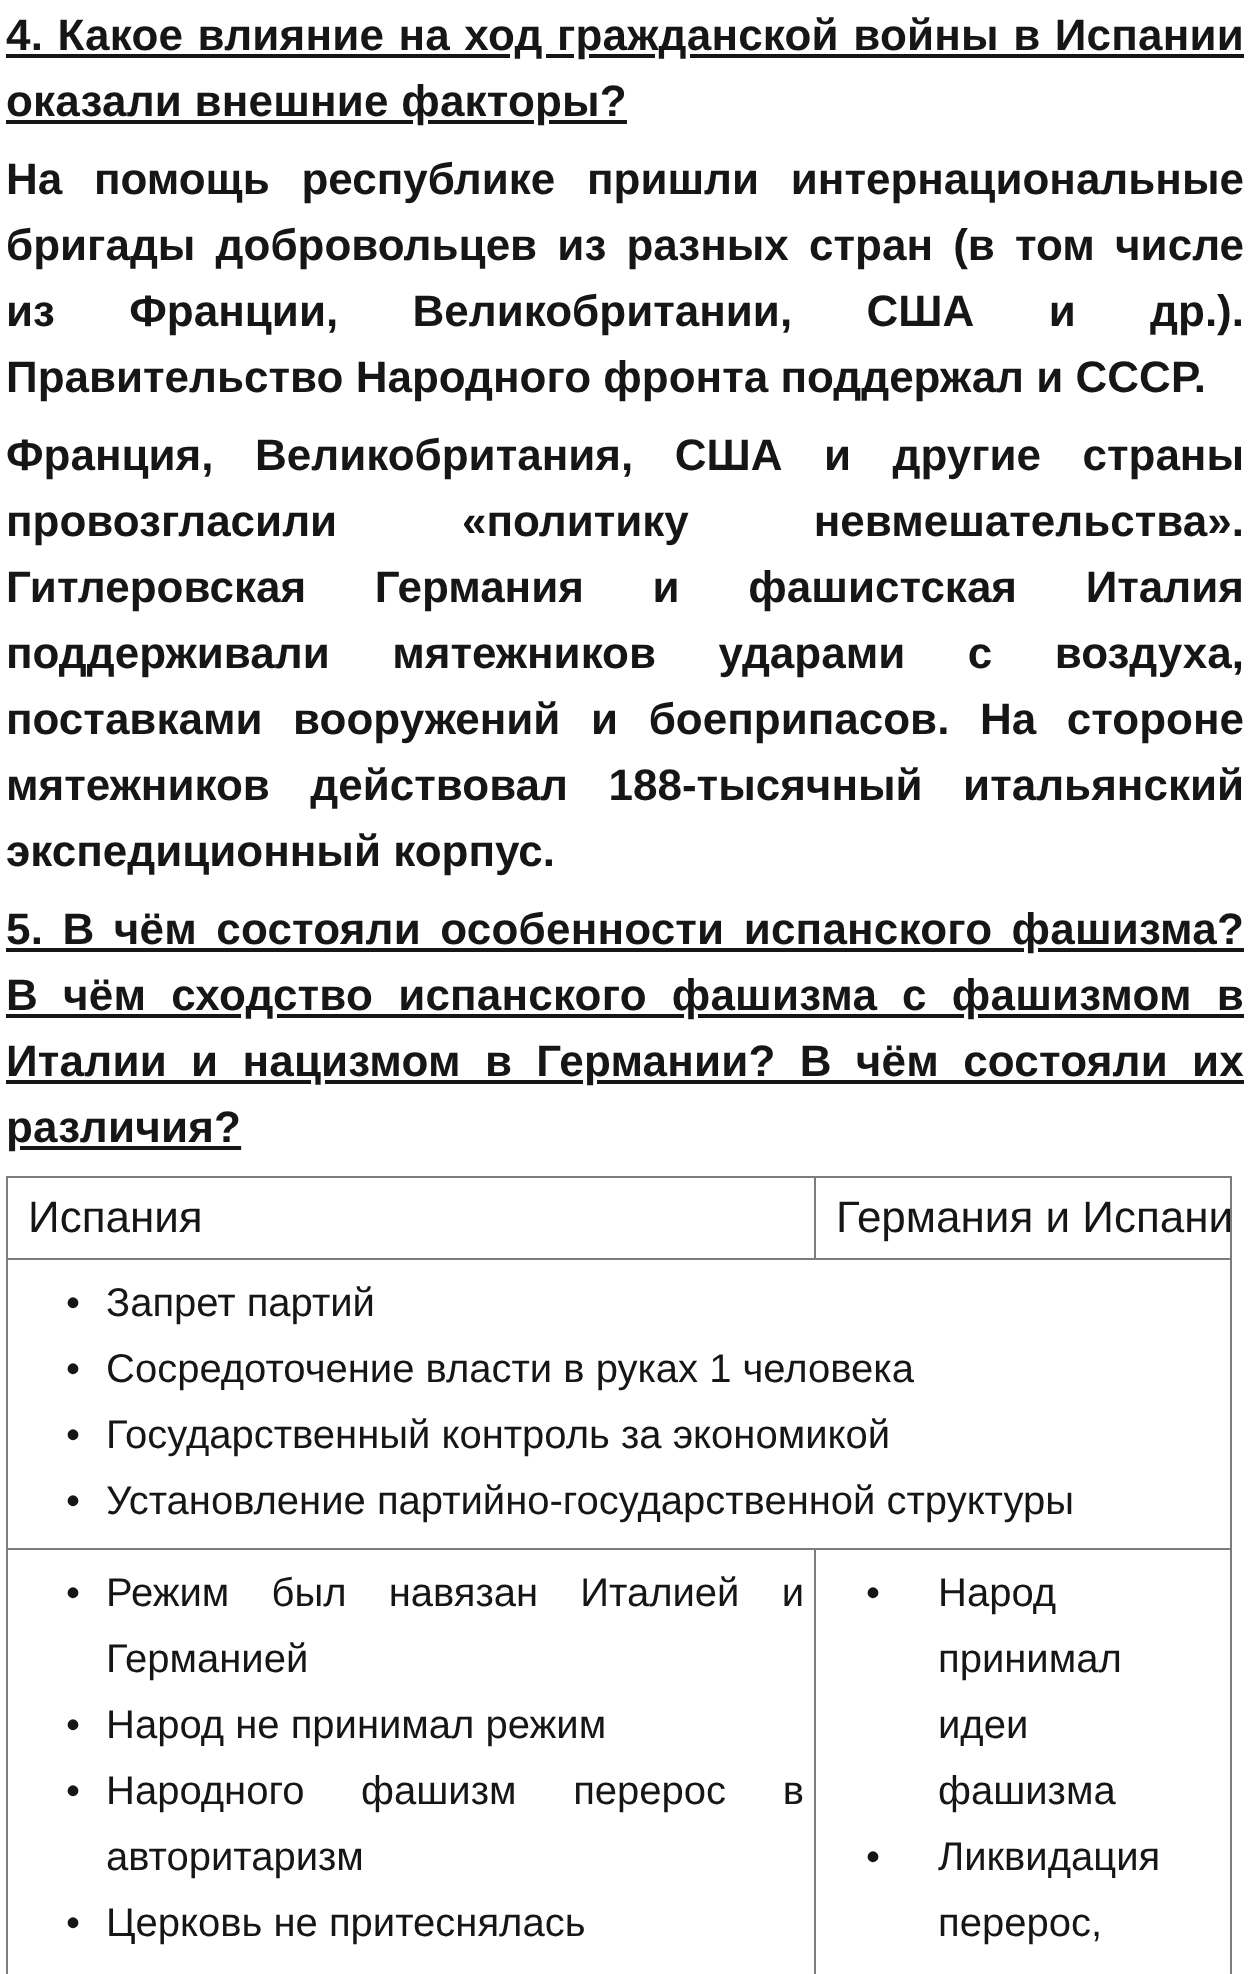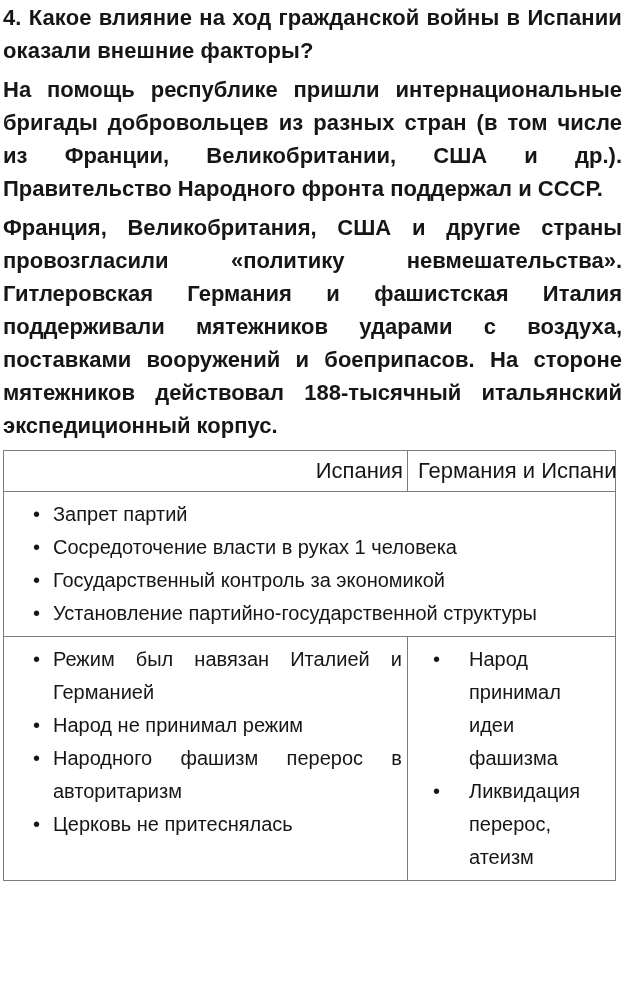--- a/index.html
+++ b/index.html
@@ -19,20 +19,21 @@
     box-sizing: border-box;
     width: 625px;
   }
   .question-heading {
     font-size: 22px;
     line-height: 33px;
     font-weight: 700;
     text-align: justify;
     margin: 0 0 6px 0;
     letter-spacing: 0.1px;
+    text-decoration: underline;
   }
   .body-paragraph {
     font-size: 22px;
     line-height: 33px;
     font-weight: 700;
     text-align: justify;
     margin: 0 0 6px 0;
   }
   table.compare-table {
     border-collapse: collapse;
@@ -43,21 +44,21 @@
   .compare-table th,
   .compare-table td {
     border: 1.5px solid #7c7c7c;
     vertical-align: top;
     background: #ffffff;
   }
   .compare-table th {
     font-weight: 400;
     font-size: 22px;
     line-height: 26px;
-    text-align: right;
+    text-align: left;
     padding: 7px 4px 7px 10px;
     white-space: nowrap;
     overflow: hidden;
   }
   .col-spain { width: 404px; }
   .col-germany { width: 208px; }
   .cell-list {
     list-style: none;
     margin: 0;
     padding: 5px 4px 5px 0;
@@ -87,20 +88,21 @@
 <body>
 
 <div class="page">
 
   <h2 class="question-heading">4. Какое влияние на ход гражданской войны в Испании оказали внешние факторы?</h2>
 
   <p class="body-paragraph">На помощь республике пришли интернациональные бригады добровольцев из разных стран (в том числе из Франции, Великобритании, США и др.). Правительство Народного фронта поддержал и СССР.</p>
 
   <p class="body-paragraph">Франция, Великобритания, США и другие страны провозгласили «политику невмешательства». Гитлеровская Германия и фашистская Италия поддерживали мятежников ударами с воздуха, поставками вооружений и боеприпасов. На стороне мятежников действовал 188-тысячный итальянский экспедиционный корпус.</p>
 
+  <h2 class="question-heading">5. В чём состояли особенности испанского фашизма? В чём сходство испанского фашизма с фашизмом в Италии и нацизмом в Германии? В чём состояли их различия?</h2>
 
   <table class="compare-table">
     <colgroup>
       <col class="col-spain">
       <col class="col-germany">
     </colgroup>
     <tbody>
       <tr>
         <th>Испания</th>
         <th>Германия и Испании</th>

